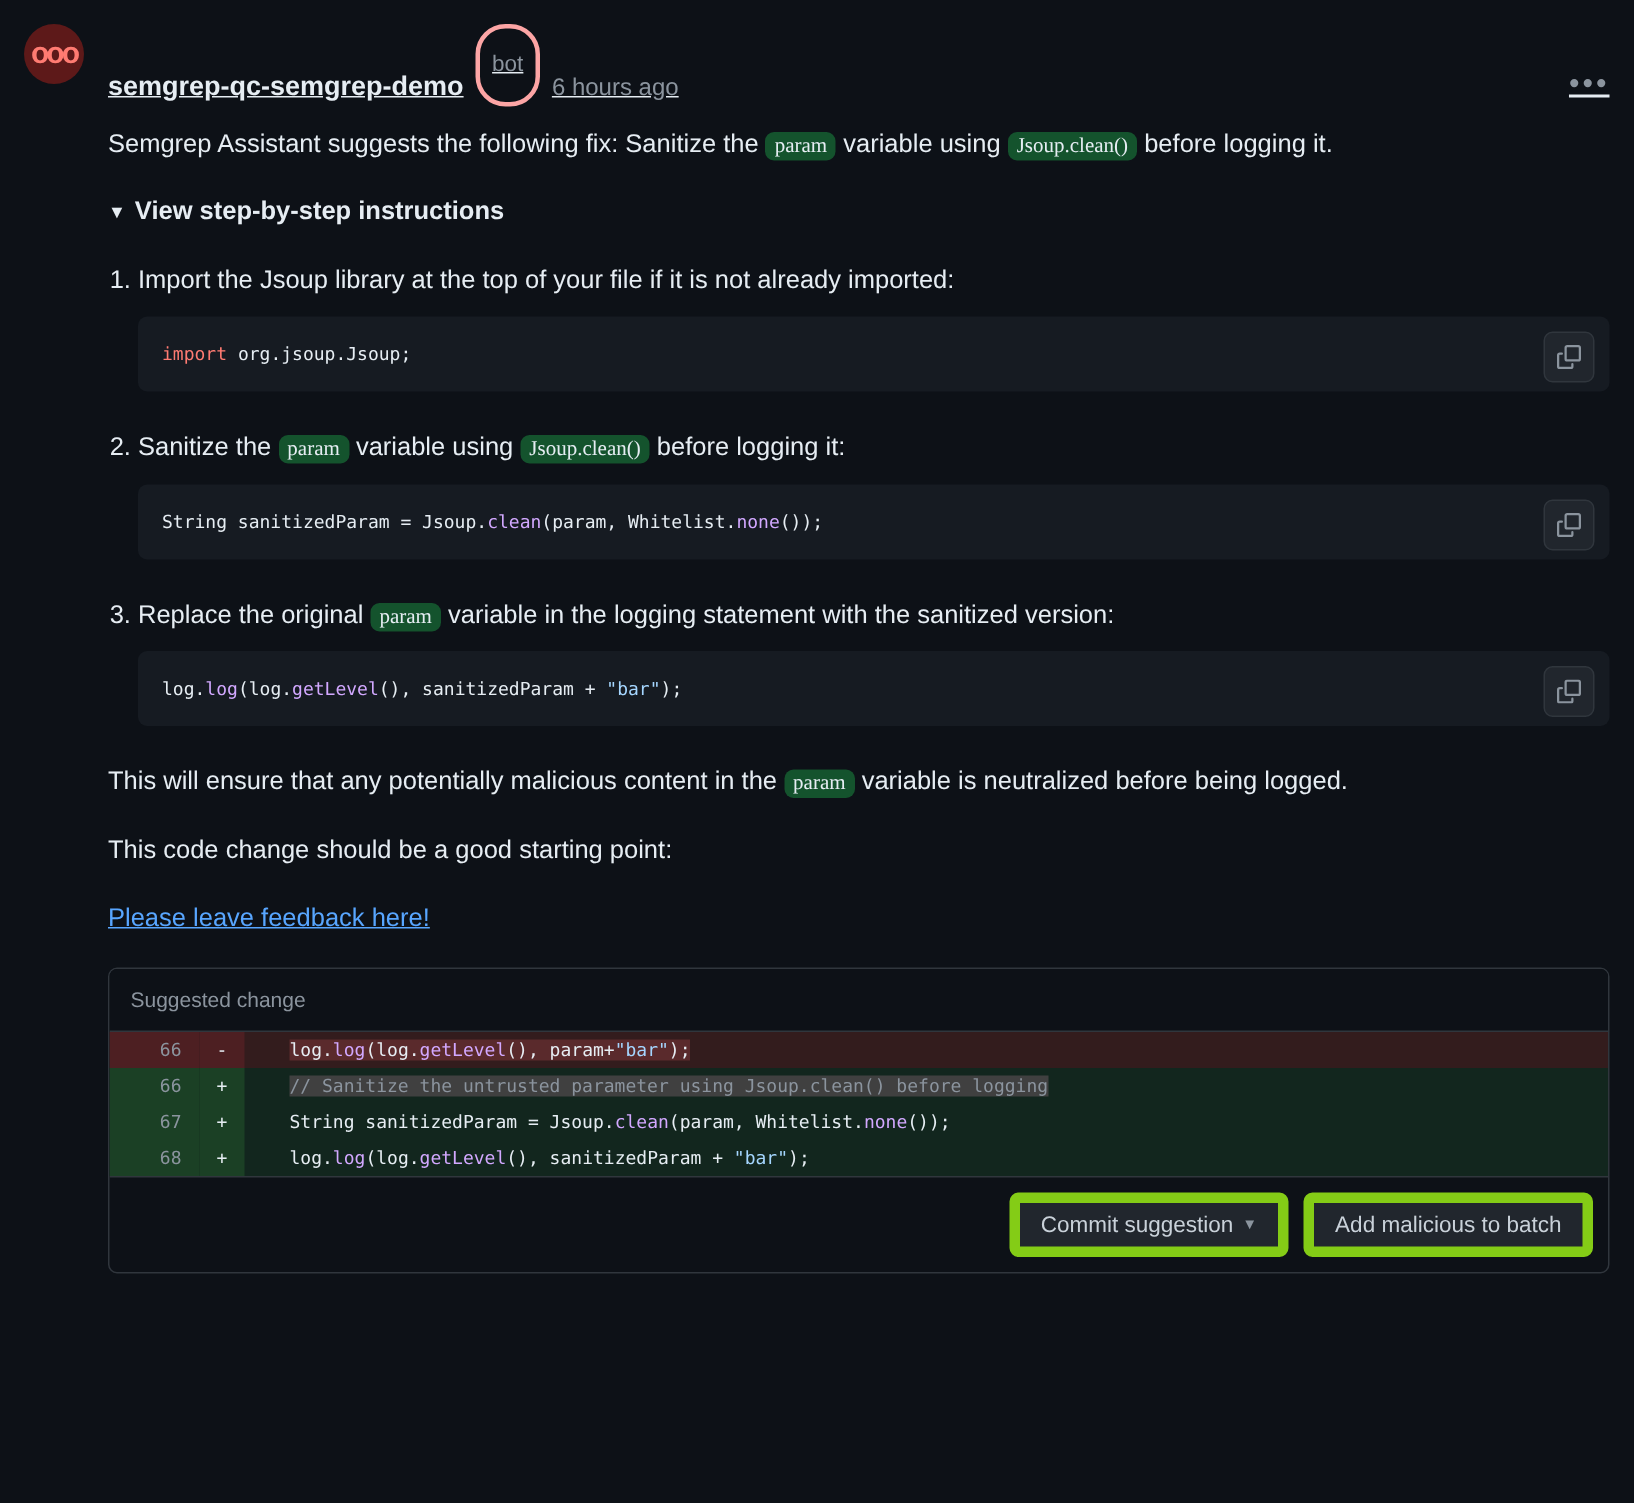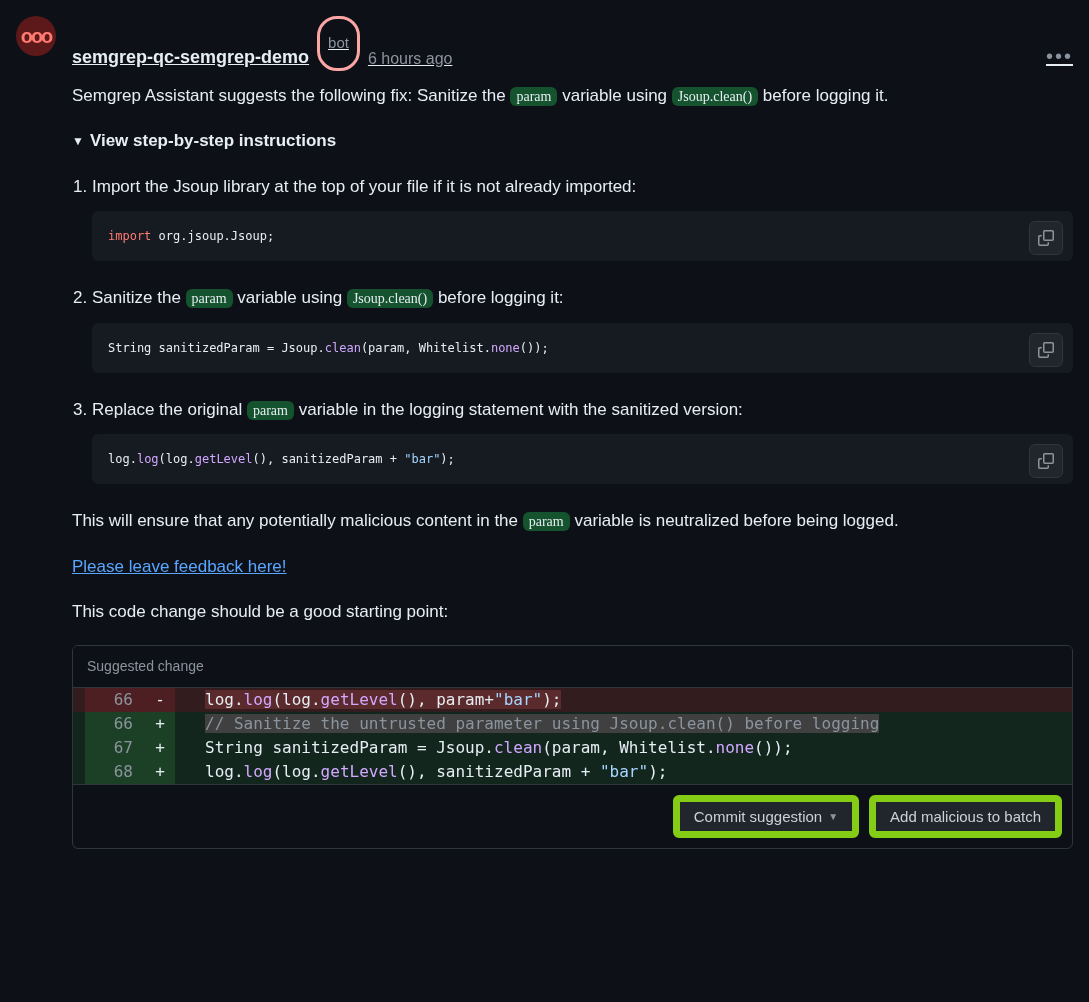--- a/index.html
+++ b/index.html
@@ -138,23 +138,22 @@
     .diff-header {
       padding: 10px 14px;
       color: #8b949e;
       font-size: 14px;
       background: #0d1117;
       border-bottom: 1px solid #30363d;
     }
     .diff-line {
       display: flex;
       font-family: ui-monospace, SFMono-Regular, Menlo, monospace;
-      font-size: 16px;
+      font-size: 12px;
       line-height: 24px;
-      padding-left: 12px;
     }
     .diff-line-num {
       width: 60px;
       text-align: right;
       padding-right: 12px;
       color: #8b949e;
       flex-shrink: 0;
     }
     .diff-sign {
       width: 30px;
@@ -255,25 +254,25 @@
           </div>
           <div class="code-block"><span>log.</span><span class="tok-method">log</span><span>(log.</span><span class="tok-method">getLevel</span><span>(), sanitizedParam + </span><span class="tok-string">"bar"</span><span>);</span></div>
         </div>
       </li>
     </ol>
 
     <p class="comment-text">
       <span>This will ensure that any potentially malicious content in the </span><code class="inline-code">param</code><span> variable is neutralized before being logged.</span>
     </p>
 
+    <p class="comment-text">This code change should be a good starting point:</p>
+
     <p class="comment-text">
       <a href="#" class="link">Please leave feedback here!</a>
     </p>
-
-    <p class="comment-text">This code change should be a good starting point:</p>
 
     <div class="diff-container">
       <div class="diff-header">Suggested change</div>
 
       <div class="diff-line diff-del">
         <div class="diff-line-num">66</div>
         <div class="diff-sign">-</div>
         <div class="diff-code"><span class="hl"><span>log.</span><span class="tok-method">log</span><span>(log.</span><span class="tok-method">getLevel</span><span>(), param+</span><span class="tok-string">"bar"</span><span>);</span></span></div>
       </div>
 

